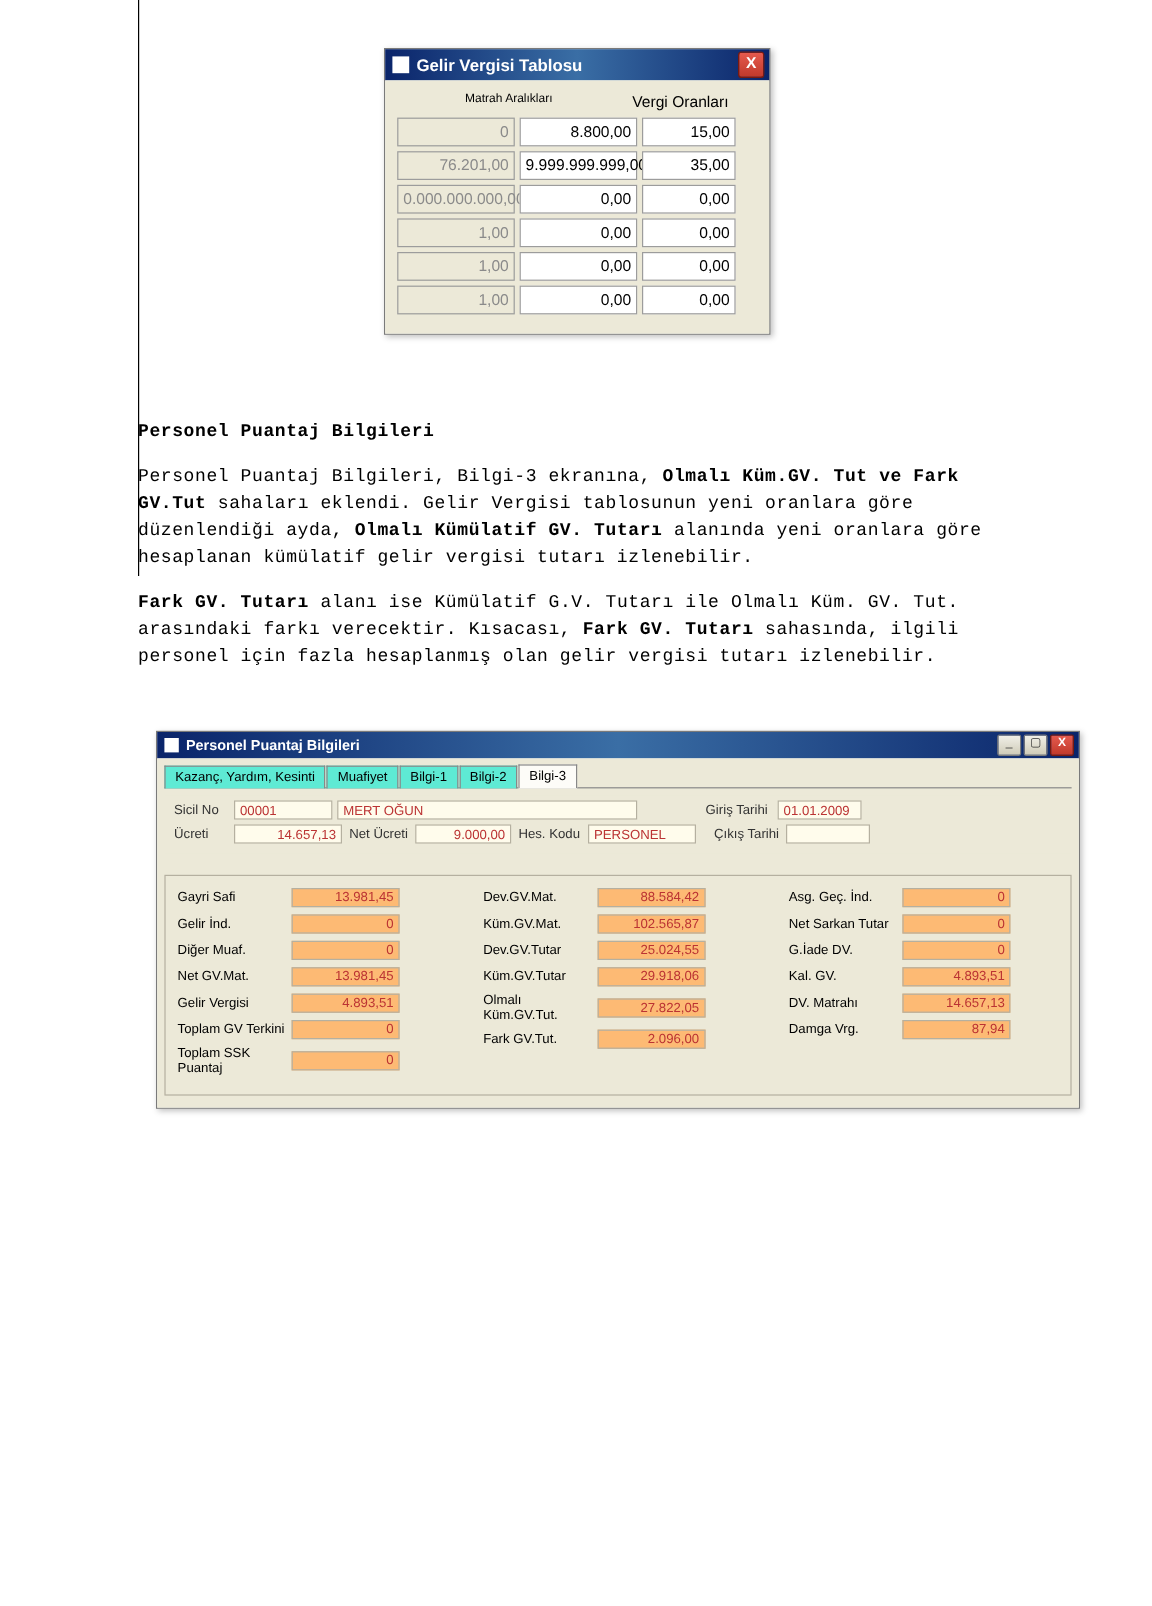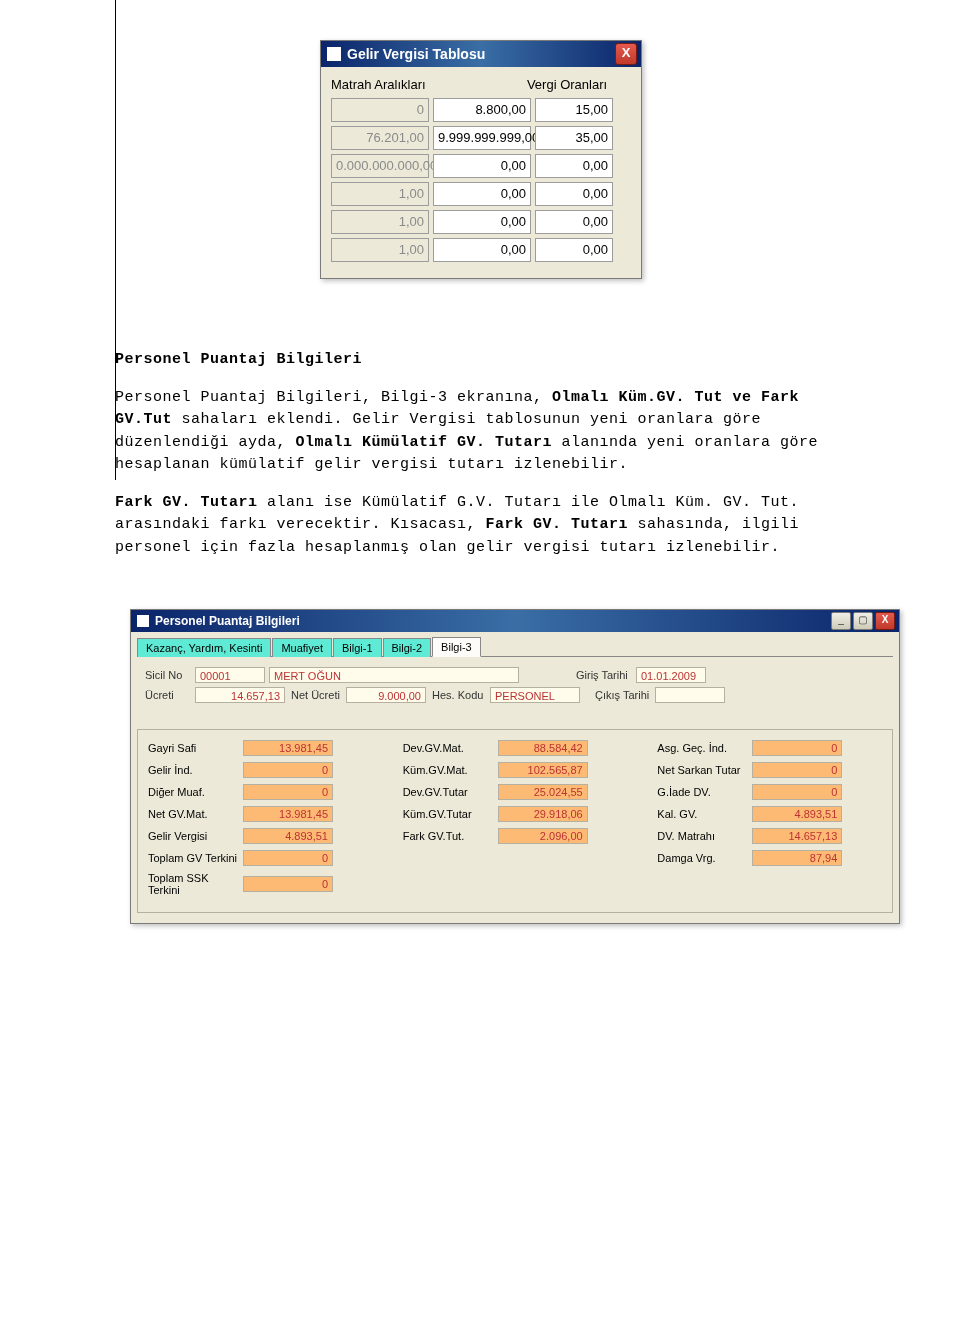--- a/index.html
+++ b/index.html
@@ -58,22 +58,22 @@
   .dialog1-body {
     background: #ece9d8;
     padding: 10px 10px 12px 10px;
   }
   .dlg1-headers {
     display: flex;
     margin-bottom: 6px;
   }
   .dlg1-h1 {
     width: 186px;
-    text-align: left;
-    font-size: 13px;
+    text-align: center;
+    font-size: 10px;
   }
   .dlg1-h2 {
     width: 100px;
     text-align: center;
     font-size: 13px;
   }
   .dlg1-row {
     display: flex;
     gap: 4px;
     margin-bottom: 4px;
@@ -296,21 +296,21 @@
         <div class="tab">Kazanç, Yardım, Kesinti</div>
         <div class="tab">Muafiyet</div>
         <div class="tab">Bilgi-1</div>
         <div class="tab">Bilgi-2</div>
         <div class="tab active">Bilgi-3</div>
       </div>
 
     <div class="form-block">
       <div class="frow">
         <span class="lbl" style="width:50px">Sicil No</span>
-        <span class="rfield left" style="width:70px">00001</span>
+        <span class="rfield left" style="width:82px">00001</span>
         <span class="rfield left" style="width:250px;margin-left:4px">MERT OĞUN</span>
         <span class="lbl" style="width:60px;margin-left:57px">Giriş Tarihi</span>
         <span class="rfield left" style="width:70px">01.01.2009</span>
       </div>
       <div class="frow">
         <span class="lbl" style="width:50px">Ücreti</span>
         <span class="rfield red" style="width:90px">14.657,13</span>
         <span class="lbl" style="width:55px;margin-left:6px">Net Ücreti</span>
         <span class="rfield red" style="width:80px">9.000,00</span>
         <span class="lbl" style="width:58px;margin-left:6px">Hes. Kodu</span>
@@ -340,40 +340,44 @@
           </div>
           <div class="crow">
             <div class="clbl">Gelir Vergisi</div>
             <div class="cfield">4.893,51</div>
           </div>
           <div class="crow">
             <div class="clbl">Toplam GV Terkini</div>
             <div class="cfield">0</div>
           </div>
           <div class="crow">
-            <div class="clbl">Toplam SSK Terkini</div>
+            <div class="clbl">Toplam SSK Puantaj</div>
             <div class="cfield">0</div>
           </div>
         </div>
         <div class="col3">
           <div class="crow">
             <div class="clbl">Dev.GV.Mat.</div>
             <div class="cfield">88.584,42</div>
           </div>
           <div class="crow">
             <div class="clbl">Küm.GV.Mat.</div>
             <div class="cfield">102.565,87</div>
           </div>
           <div class="crow">
             <div class="clbl">Dev.GV.Tutar</div>
             <div class="cfield">25.024,55</div>
           </div>
           <div class="crow">
             <div class="clbl">Küm.GV.Tutar</div>
             <div class="cfield">29.918,06</div>
+          </div>
+          <div class="crow">
+            <div class="clbl">Olmalı Küm.GV.Tut.</div>
+            <div class="cfield">27.822,05</div>
           </div>
           <div class="crow">
             <div class="clbl">Fark GV.Tut.</div>
             <div class="cfield">2.096,00</div>
           </div>
         </div>
         <div class="col3">
           <div class="crow">
             <div class="clbl">Asg. Geç. İnd.</div>
             <div class="cfield">0</div>

